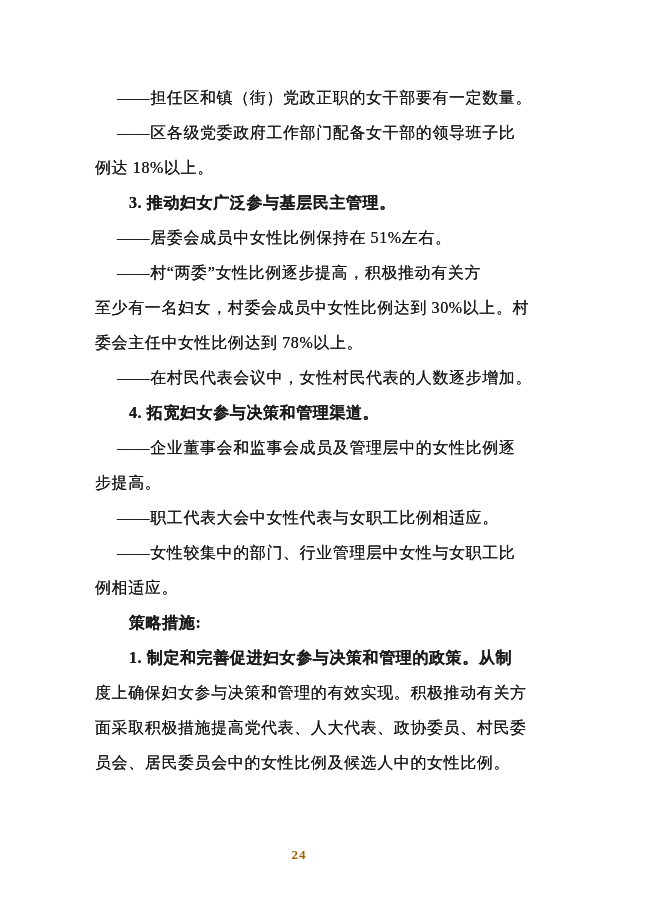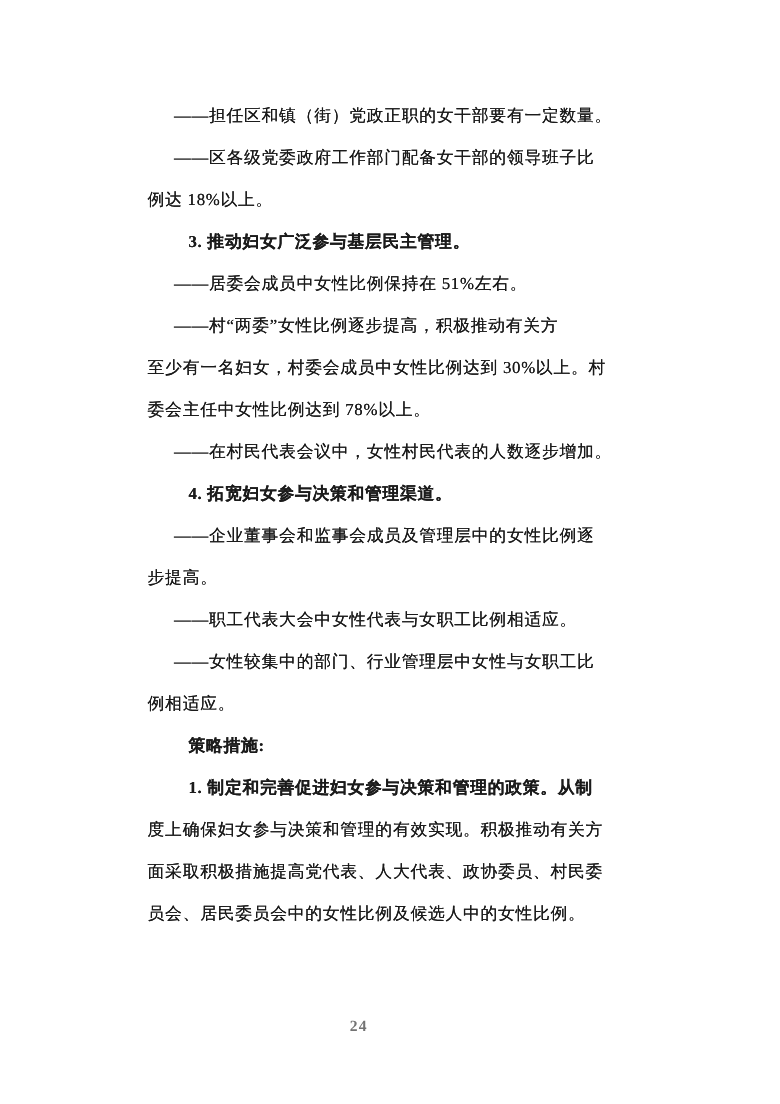--- a/index.html
+++ b/index.html
@@ -18,41 +18,40 @@
   }
   .body-text {
     position: absolute;
     left: 95px;
     top: 80px;
     width: 470px;
   }
   .ln {
     height: 35px;
     line-height: 35px;
-    font-size: 14px;
+    font-size: 16px;
     letter-spacing: 0.6px;
     white-space: nowrap;
     color: #1b1b1b;
     
     text-shadow: 0 0 0.4px #1b1b1b;
-    margin-left: 28px;
   }
   .ind1 { padding-left: 22px; }   
   .ind2 { padding-left: 34px; font-weight: bold; }   
   .bold { font-weight: bold; }
   .page-number {
     position: absolute;
     top: 847px;
     left: 0;
     width: 598px;
     text-align: center;
     font-size: 13px;
     font-weight: bold;
     letter-spacing: 1px;
-    color: #737373;
+    color: #a16207;
   }
 </style>
 </head>
 <body>
 
 <div class="page">
   <div class="body-text">
     <div class="ln ind1">——担任区和镇（街）党政正职的女干部要有一定数量。</div>
     <div class="ln ind1">——区各级党委政府工作部门配备女干部的领导班子比</div>
     <div class="ln">例达 18%以上。</div>

